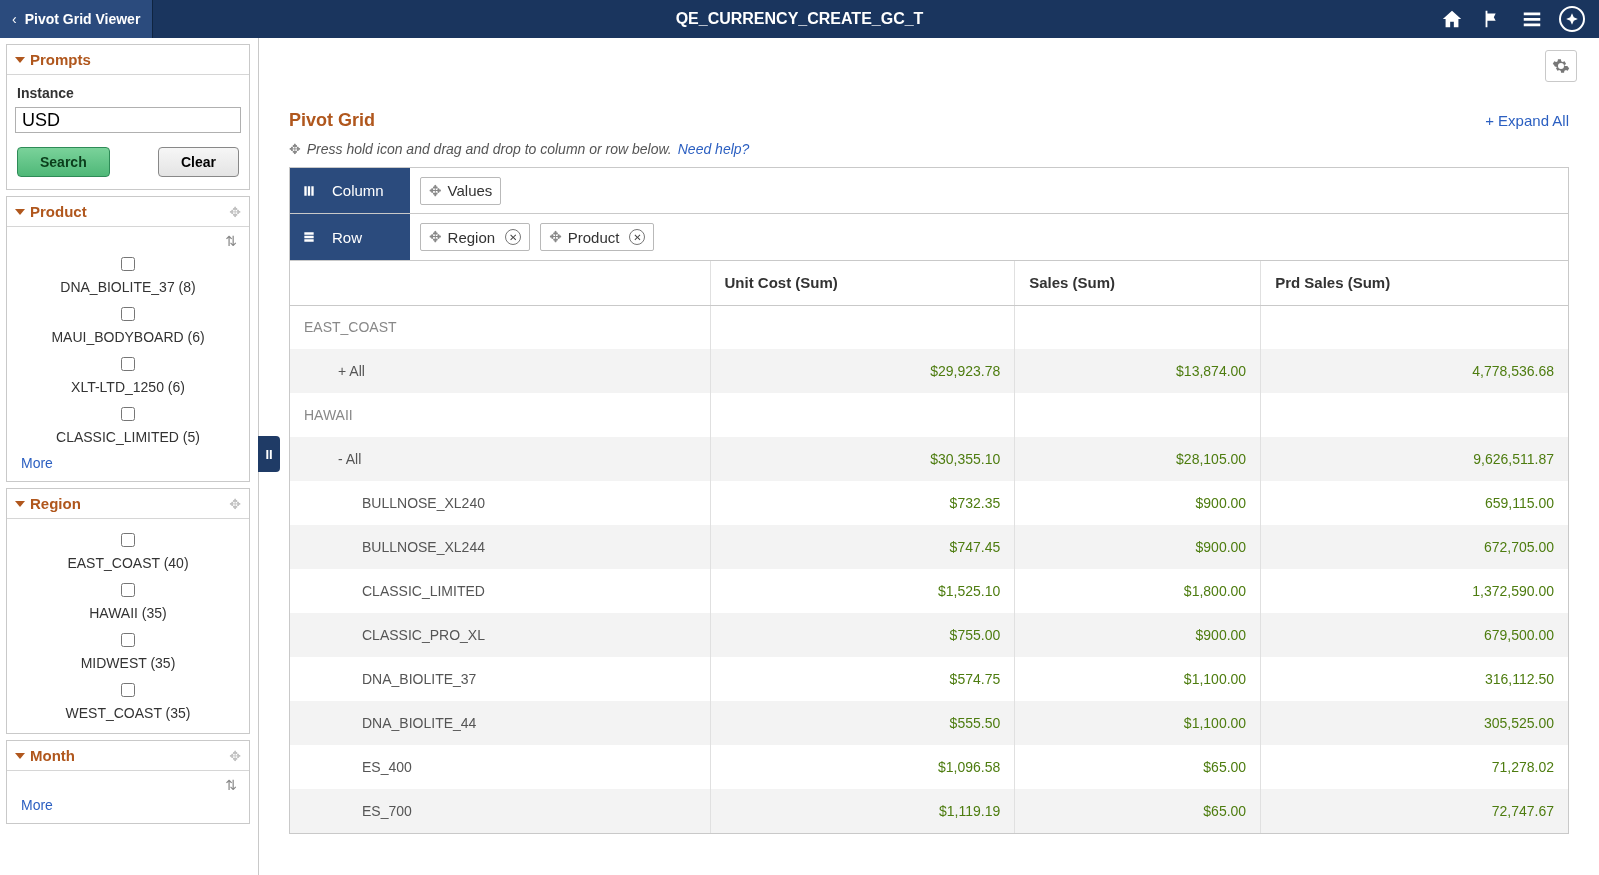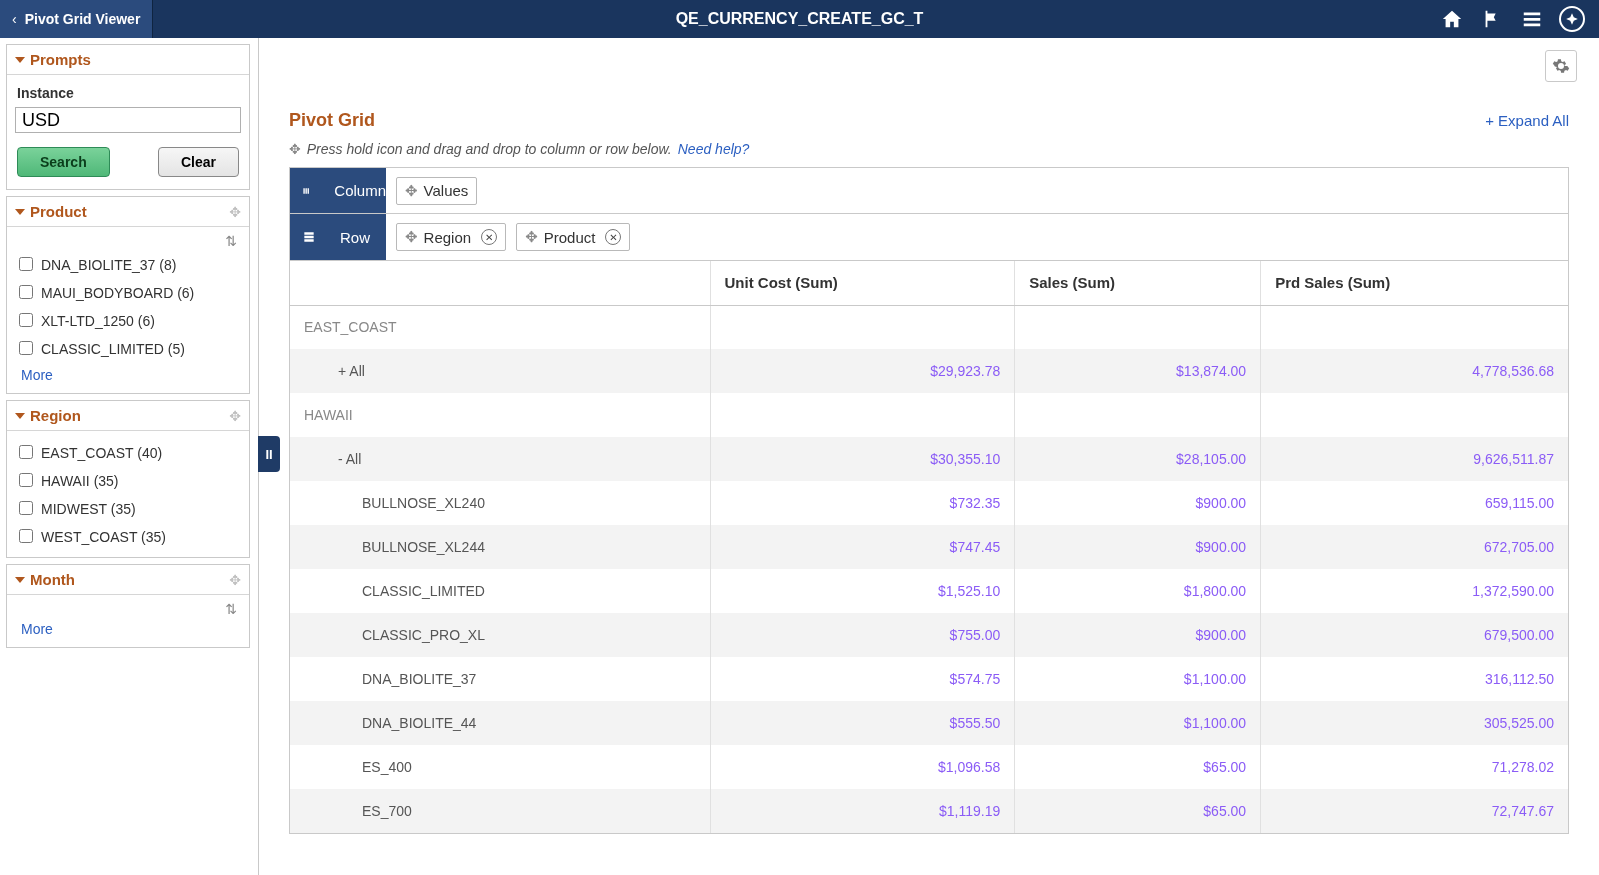--- a/index.html
+++ b/index.html
@@ -32,21 +32,21 @@
 .instance-label { font-size: 14px; font-weight: bold; margin: 4px 0 6px 2px; }
 .instance-input { width: 100%; height: 26px; border:1px solid #b0b0b0; padding:0 6px; font-size:18px; }
 
 .btn-row { display:flex; justify-content:space-between; margin-top:14px; padding: 0 2px 6px; }
 .btn { border:1px solid #888; border-radius:4px; padding: 6px 22px; font-weight:bold; font-size:14px; cursor:pointer;}
 .btn-search { background: linear-gradient(#7ad29a,#4fb878); color:#0b3d1b; border-color:#2e8b57;}
 .btn-clear { background: linear-gradient(#f6f6f6,#e4e4e4); margin-left: 29px; }
 
 .sort-icon-row { text-align:right; padding-right:4px; color:#888; font-size:14px;}
 .check-list { margin-top:2px;}
-.check-item { display:flex; align-items:flex-start; gap:8px; padding:6px 4px; font-size:14px;}
+.check-item { display:flex; align-items:center; gap:8px; padding:6px 4px; font-size:14px;flex-direction:column;}
 .check-item input { width:14px; height:14px; }
 .more-link { text-align:left; padding:4px 6px;}
 .more-link a { color:#2b5fc1; text-decoration:none; font-size:14px;}
 
 
 .collapse-tab { position:absolute; left:258px; top: 436px; width:22px; height:36px; background:#1f3b66; border-radius:0 4px 4px 0; display:flex; align-items:center; justify-content:center; cursor:pointer; z-index:50;}
 .collapse-tab span { color:#fff; font-weight:bold; font-size:13px;}
 
 
 .main { flex:1; position:relative; overflow-y:auto; padding: 10px 30px 10px 30px; }
@@ -57,38 +57,38 @@
 .pg-title { color:#b0571d; font-weight:bold; font-size:18px; }
 .expand-all { margin-left:auto; color:#2b5fc1; font-size:15px; cursor:pointer;}
 .hint-row { display:flex; align-items:center; gap:6px; margin-top:10px; font-size:14px;}
 .hint-row .drag-ico { color:#888;}
 .hint-row em { color:#555;}
 .hint-row .help { color:#2b5fc1; font-style:italic; cursor:pointer;}
 
 .config-box { border:1px solid #c9c9c9; margin-top:10px;}
 .config-row { display:flex; align-items:center; height:46px; border-bottom:1px solid #c9c9c9;}
 .config-row:last-child { border-bottom:none; }
-.config-label { width:96px; height:100%; background:#2b4b7d; color:#fff; display:flex; align-items:center; gap:24px; padding-left:12px; font-size:15px;}
+.config-label { width:120px; height:100%; background:#2b4b7d; color:#fff; display:flex; align-items:center; gap:16px; padding-left:12px; font-size:15px;}
 .config-label svg { fill:#fff;}
 .chip { display:flex; align-items:center; gap:6px; border:1px solid #b9b9b9; background:#fff; padding:4px 8px; margin-left:10px; border-radius:2px; font-size:15px;}
 .chip .drag-ico { color:#888;}
 .chip .close { margin-left:4px; width:16px; height:16px; border:1px solid #777; border-radius:50%; display:flex; align-items:center; justify-content:center; font-size:10px; cursor:pointer; color:#444;}
 
 
 .grid { border:1px solid #c9c9c9; border-top:none;}
 .grid table { width:100%; border-collapse:collapse;}
 .grid th { text-align:left; font-weight:bold; font-size:15px; padding:12px 14px; border-bottom:1px solid #c9c9c9; border-left:1px solid #e0e0e0; background:#fff;}
 .grid th:first-child { border-left:none; }
 .grid td { padding: 10px 14px; font-size:14px; border-left:1px solid #e0e0e0; }
 .grid td:first-child { border-left:none;}
 .grid tr { height:44px;}
 .row-odd td { background:#f3f3f3;}
 .row-even td { background:#fff;}
 .region-row td { color:#888; text-transform:none; font-size:14px;}
-.num-cell { text-align:right; color:#8b5cf6; }
+.num-cell { text-align:right; color:#4d7c0f; }
 .indent1 { padding-left:48px !important;}
 .indent2 { padding-left:72px !important;}
 .row-label { color:#555;}
 
 .col-rowlabel { width:420px; }
 
 </style>
 </head>
 <body>
 

